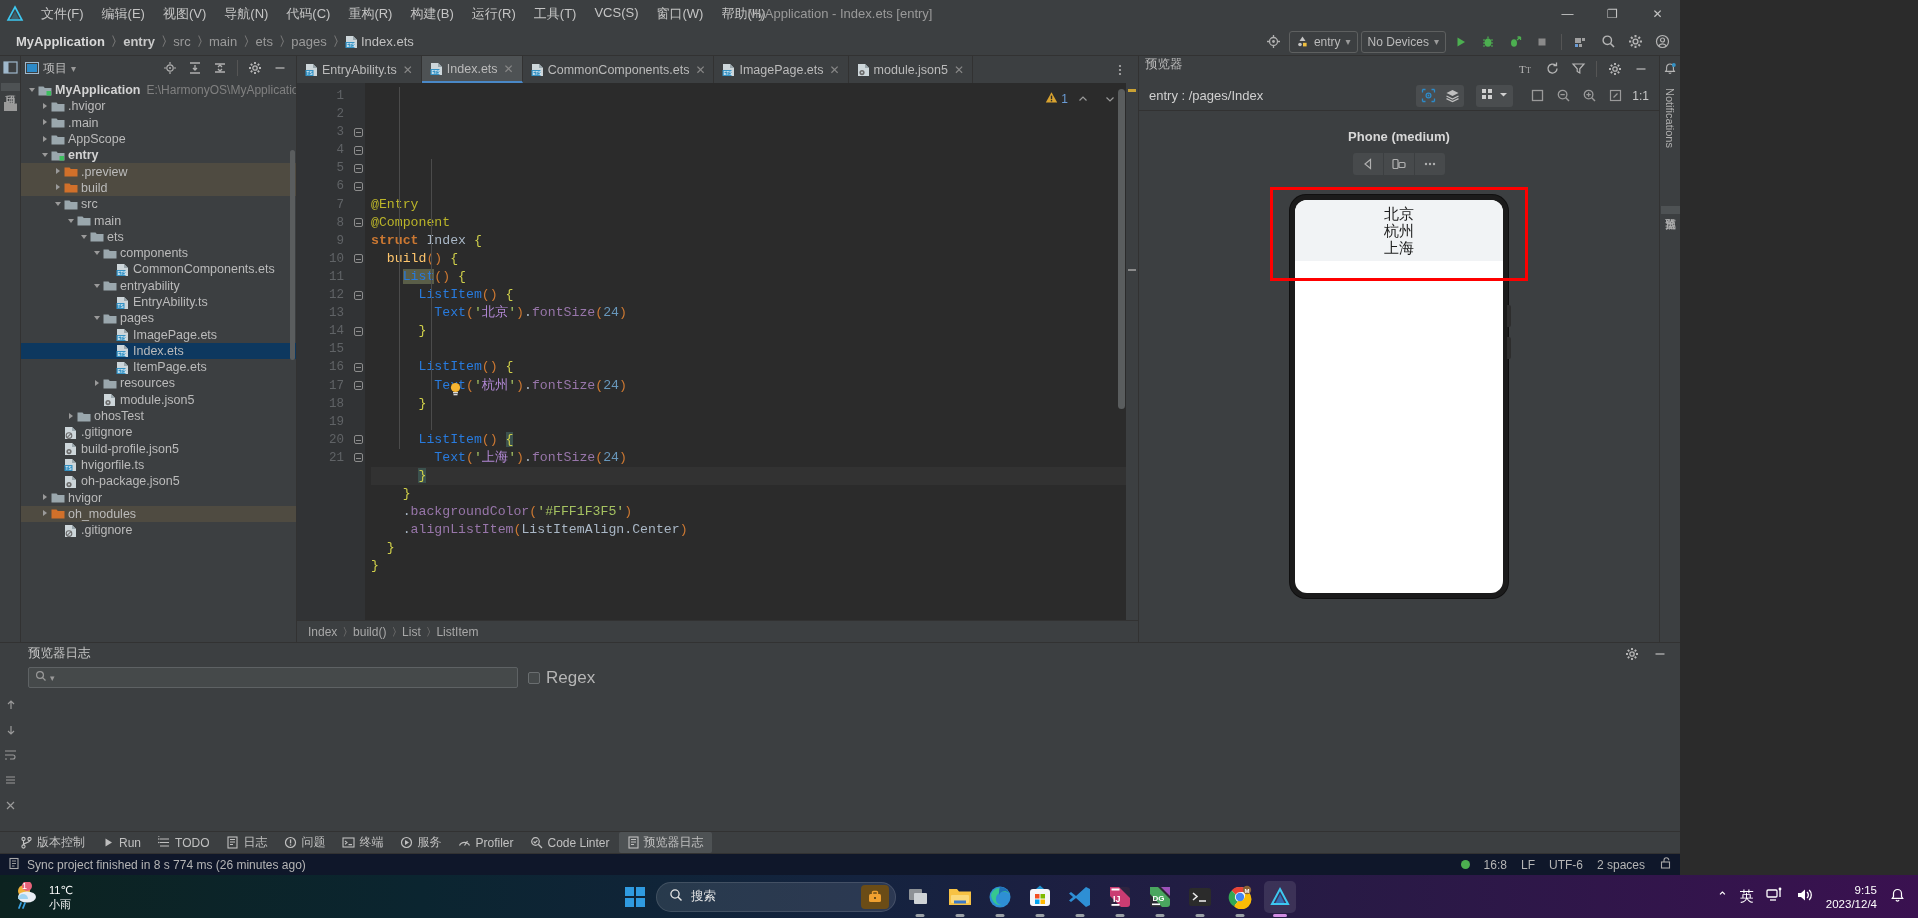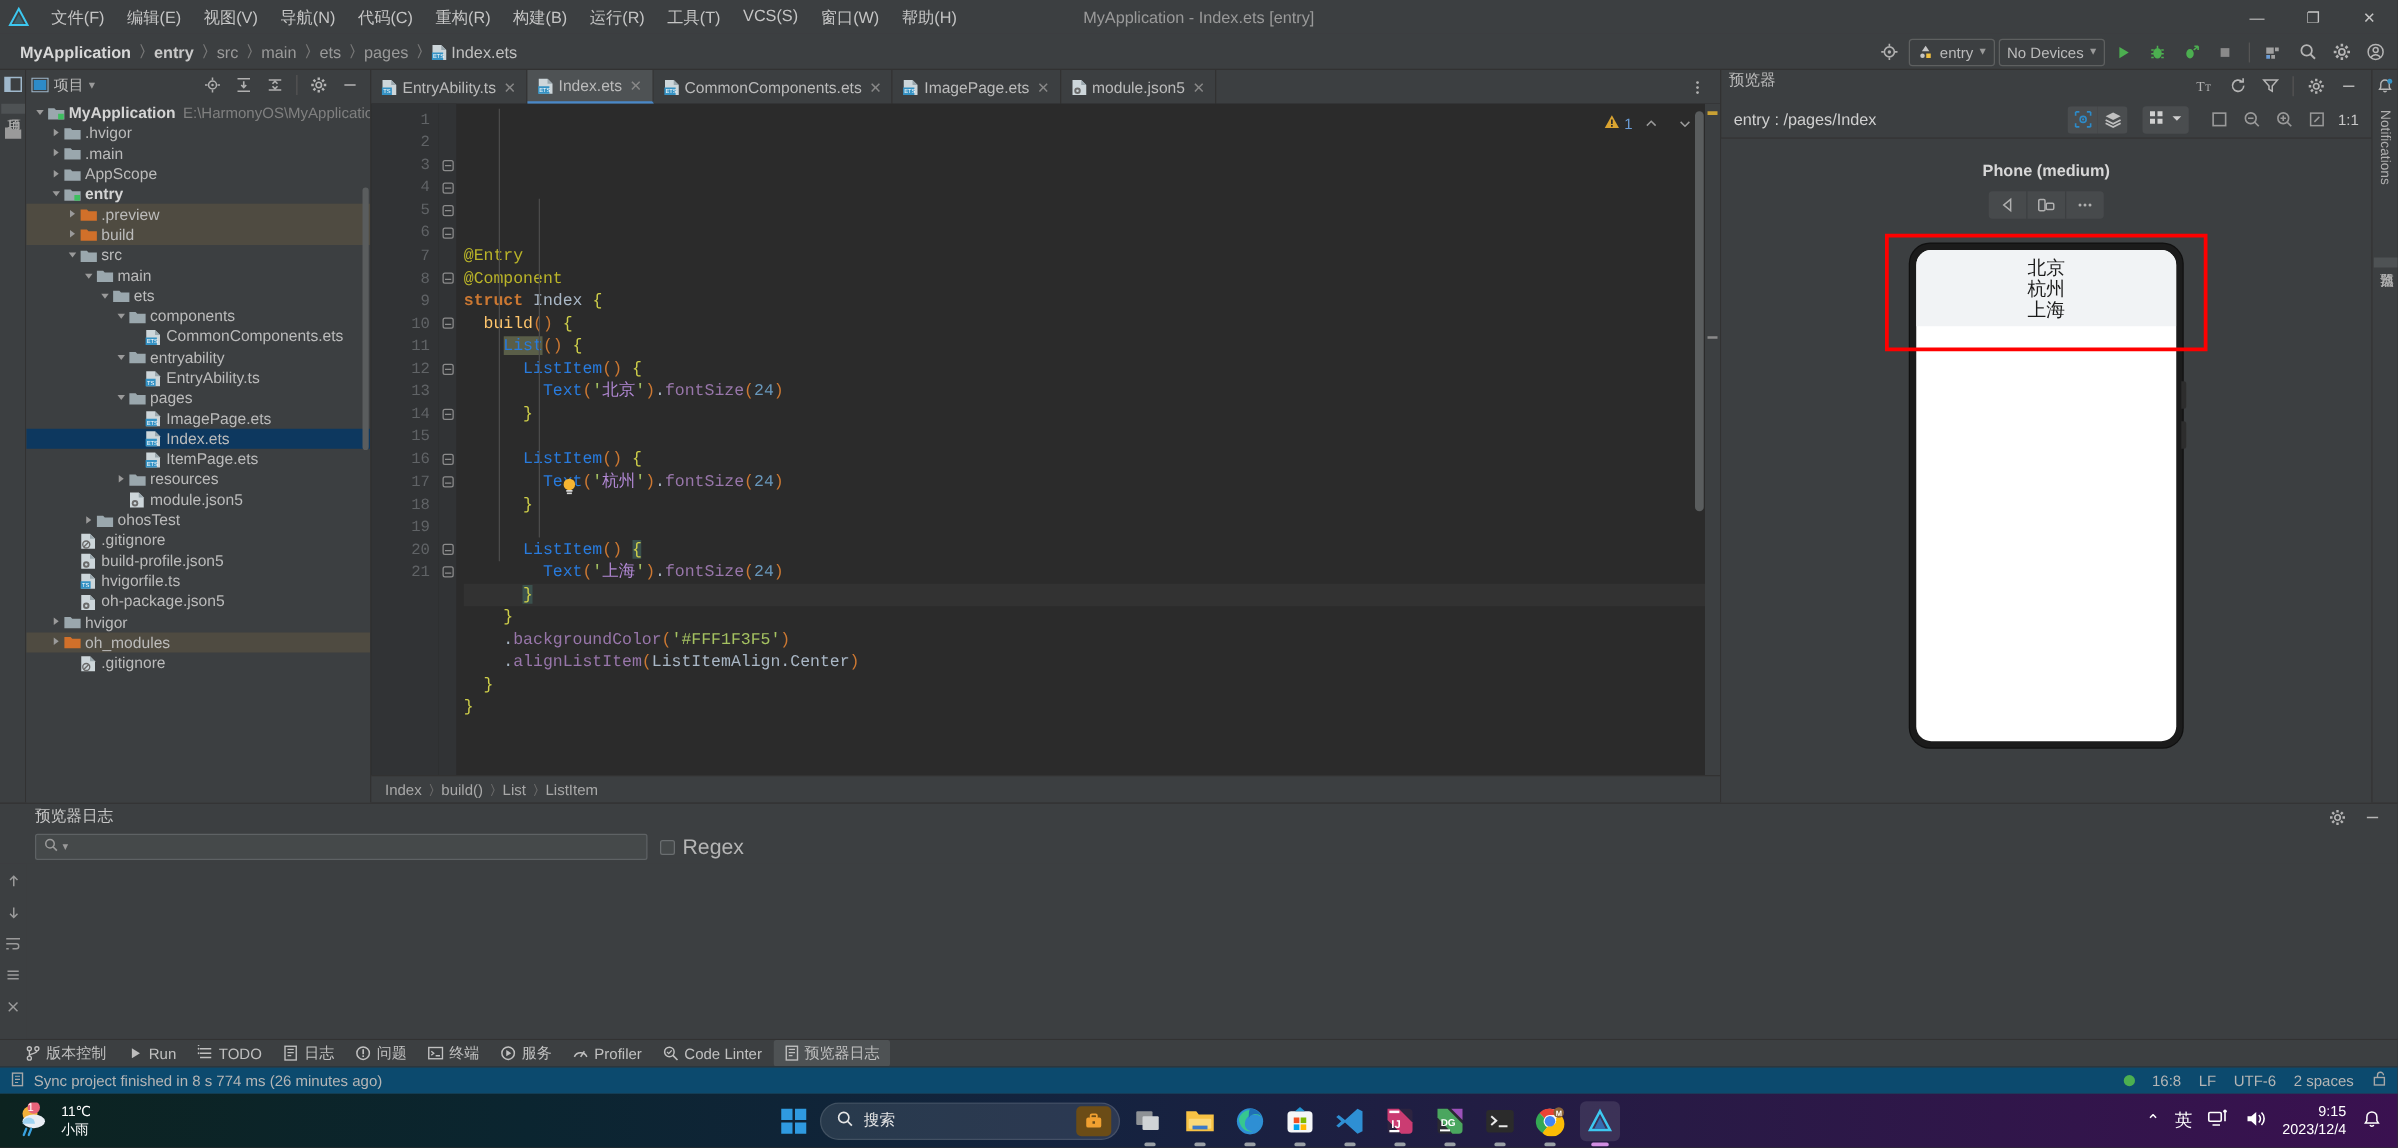--- a/index.html
+++ b/index.html
@@ -5,21 +5,21 @@
   * { box-sizing: border-box; margin: 0; padding: 0; }
   html, body {
     width: 1918px; height: 918px;
     overflow: hidden;
     background: #2b2b2b;
     font-family: "Liberation Sans", "DejaVu Sans", sans-serif;
     font-size: 13px;
     color: #bbbbbb;
     -webkit-font-smoothing: antialiased;
   }
-  .ide { position: absolute; left:0; top:0; width:1918px; height:875px; background:#3c3f41; display:flex; flex-direction:column; }
+  .ide { position: absolute; left:0; top:0; width:1680px; height:875px; background:#3c3f41; display:flex; flex-direction:column; }
 
   
   .menubar { height: 27px; background:#3c3f41; display:flex; align-items:center; padding-left: 6px; flex:0 0 27px; position:relative; }
   .logo-tri { width:18px; height:18px; margin-right:8px; position:relative; }
   .logo-tri svg { display:block; }
   .menu-item { padding: 3px 9px; font-size:13px; color:#c5c5c5; white-space:nowrap; cursor:default; }
   .win-title { position:absolute; left:50%; transform:translateX(-50%); font-size:13px; color:#9a9a9a; white-space:nowrap; }
   .win-btns { position:absolute; right:0; top:0; height:27px; display:flex; }
   .win-btn { width:45px; height:27px; display:flex; align-items:center; justify-content:center; color:#c5c5c5; font-size:12px; }
 
@@ -137,21 +137,21 @@
   .searchbox input { background:transparent; border:none; outline:none; color:#bbb; font-size:12px; width:100%; font-family:"Liberation Sans",sans-serif; }
   .chk { width:12px; height:12px; border:1px solid #6a6e70; border-radius:2px; background:#45494a; }
   .chklabel { font-size:17px; color:#b5b5b5; }
   .log-body { flex:1; background:#3c3f41; position:relative; }
   .log-left-strip { position:absolute; left:0; top:0; width:21px; height:100%; background:#3c3f41; display:flex; flex-direction:column; align-items:center; gap:10px; padding-top:8px; }
 
   
   .toolwin-bar { height:22px; background:#3c3f41; border-top:1px solid #323232; display:flex; align-items:center; padding-left:12px; flex:0 0 22px; gap:1px; }
   .twb { display:flex; align-items:center; gap:4px; padding:2px 8px; font-size:12px; color:#c0c0c0; border-radius:2px; }
   .twb.sel { background:#4e5254; }
-  .statusbar { height:22px; background:#0c4a6e; display:flex; align-items:center; padding:0 8px; flex:0 0 22px; border-top:1px solid #323232; }
+  .statusbar { height:22px; background:#0f172a; display:flex; align-items:center; padding:0 8px; flex:0 0 22px; border-top:1px solid #323232; }
   .st-text { font-size:12px; color:#b5b5b5; margin-left:6px; }
   .st-right { margin-left:auto; display:flex; align-items:center; gap:14px; font-size:12px; color:#b5b5b5; }
   .greendot { width:9px; height:9px; border-radius:50%; background:#4caf50; }
 
   
   .taskbar { position:absolute; left:0; bottom:0; width:1918px; height:43px;
     background: linear-gradient(90deg,#0c2320 0%, #0b2530 22%, #14233f 45%, #281a45 70%, #3a1150 100%);
     display:flex; align-items:center; }
   .tb-left { display:flex; align-items:center; gap:5px; padding-left:12px; width:300px; }
   .weather-txt { font-size:11px; color:#ffffff; line-height:14px; }

